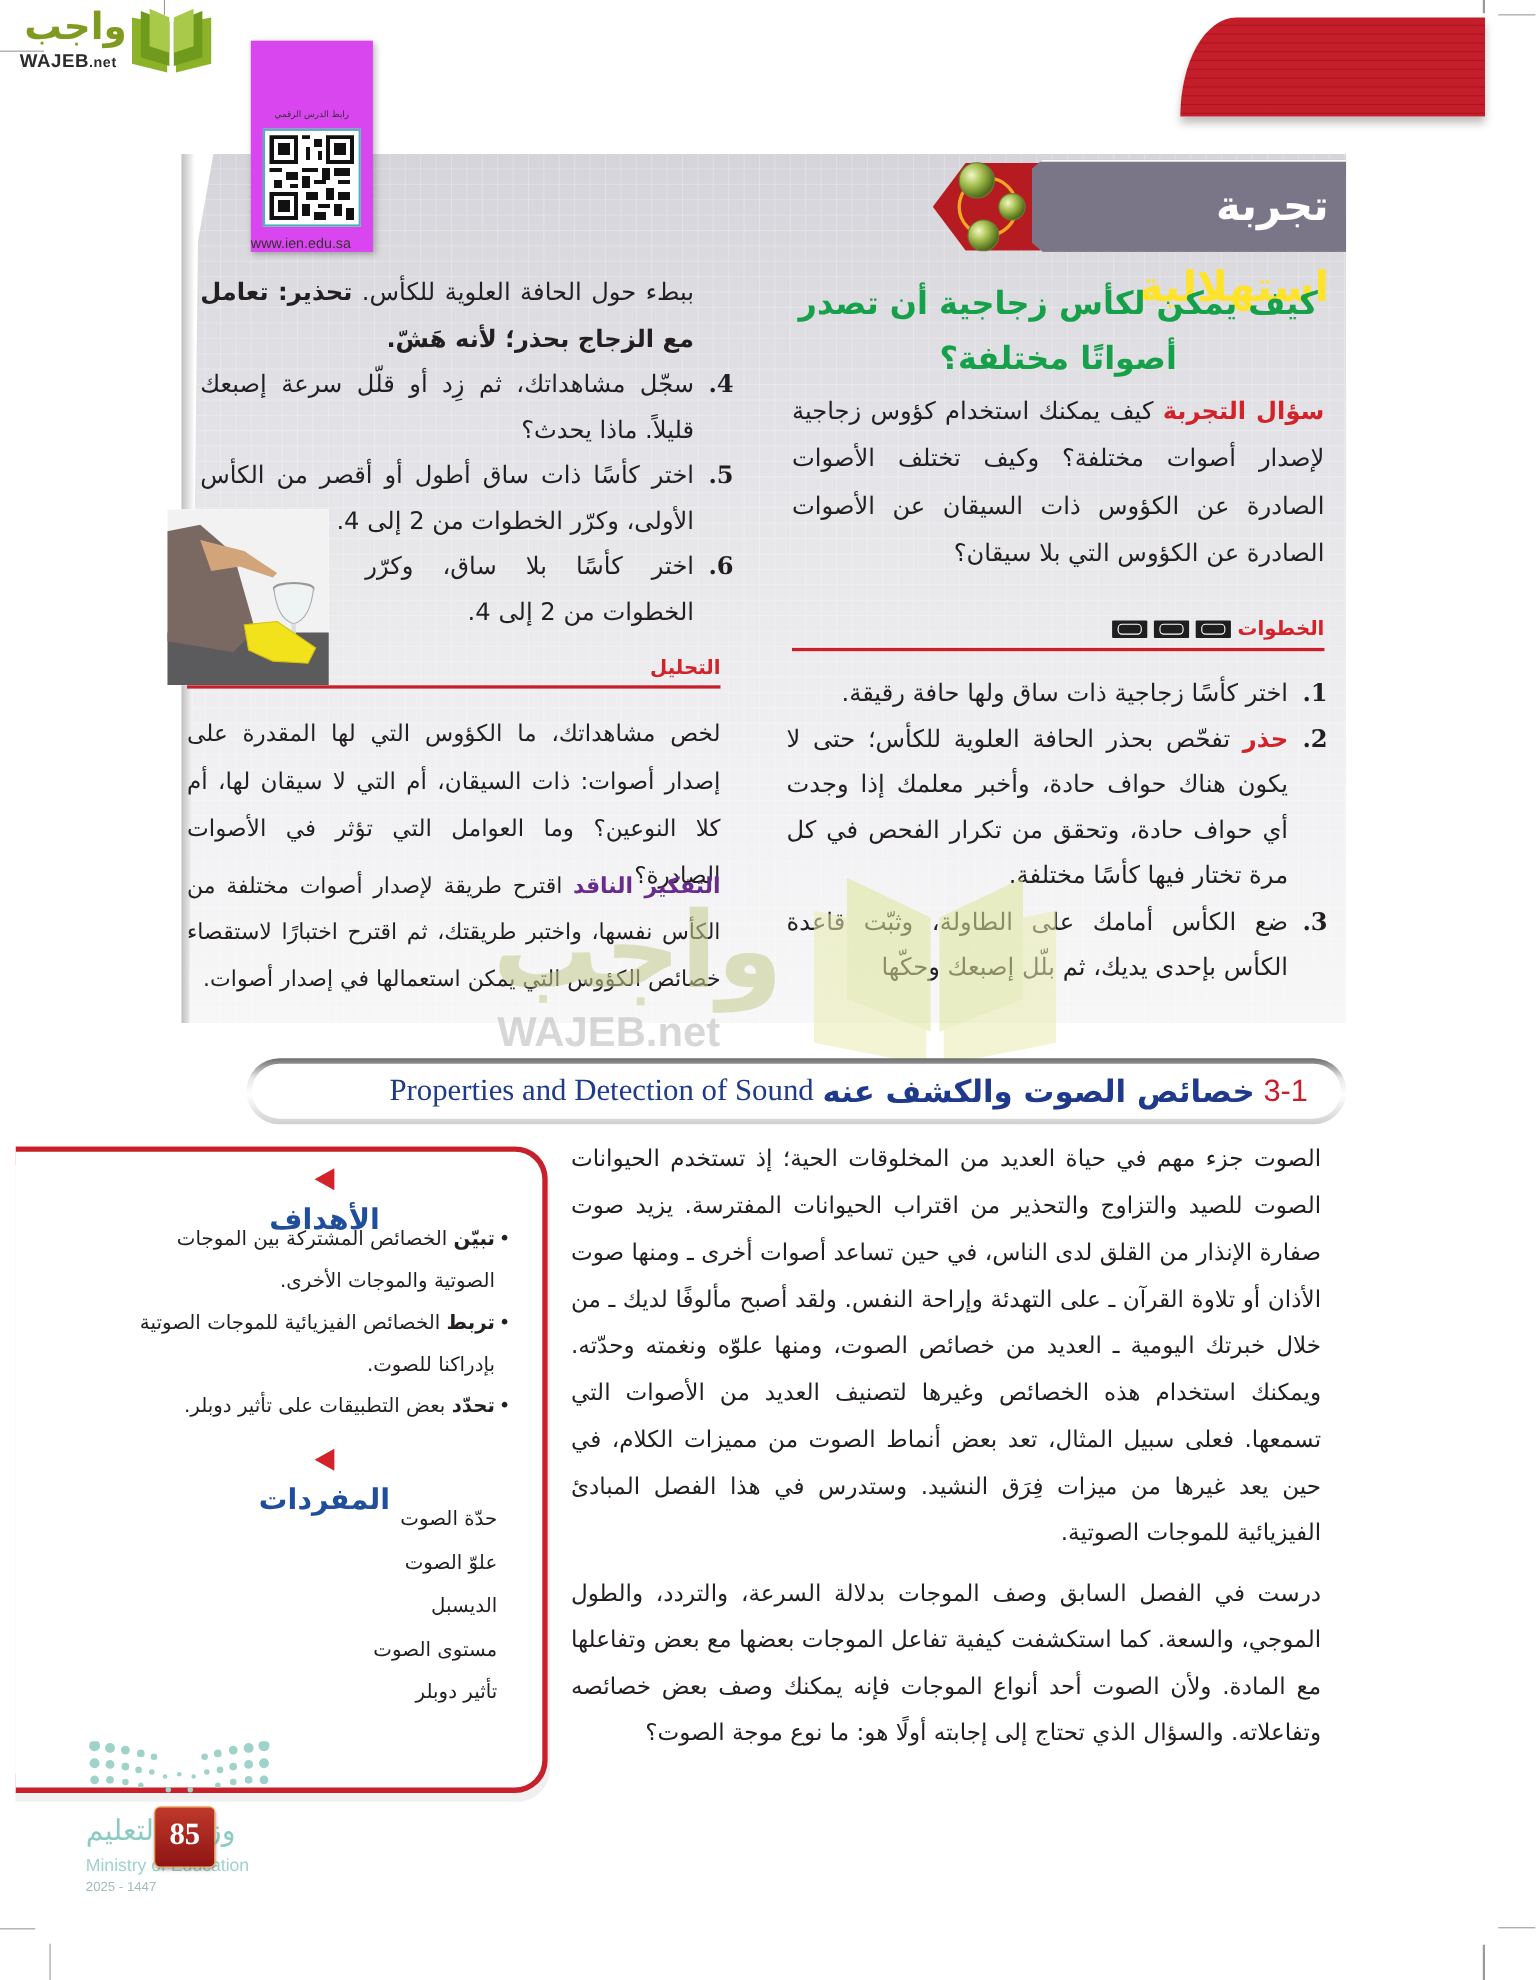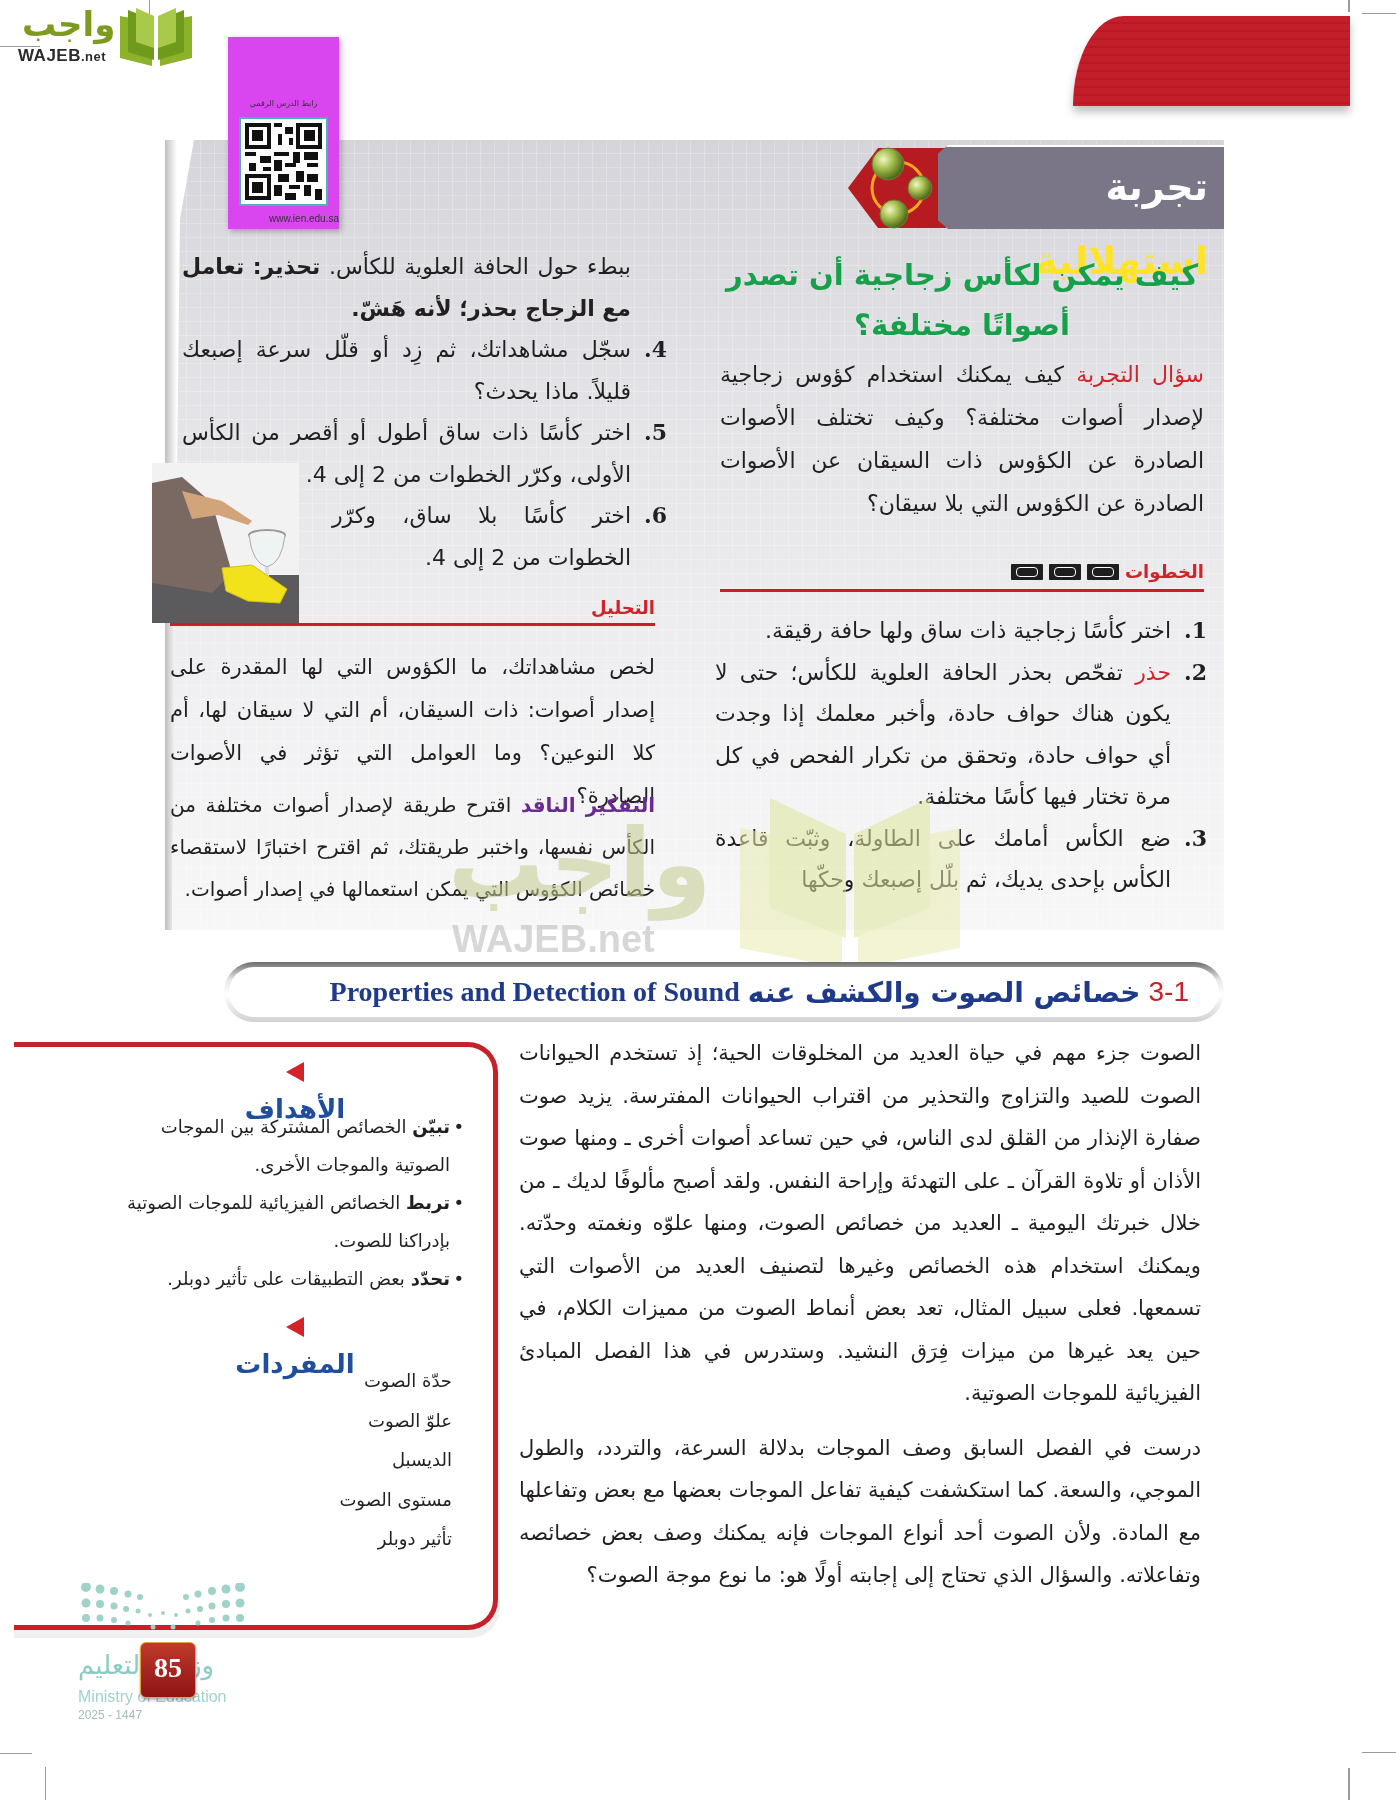--- a/index.html
+++ b/index.html
@@ -29,37 +29,37 @@
       linear-gradient(0deg, rgba(255,255,255,0.25) 1px, transparent 1px) 0 0/14px 14px,
       linear-gradient(180deg, #d4d4da 0%, #e2e2e6 30%, #f0f0f2 70%, #f7f7f8 100%);
     clip-path: polygon(22px 0, 100% 0, 100% 100%, 0 100%, 0 96%, 8px 10%);
   }
   .exp-panel-shadow { left: 165px; top: 140px; width: 12px; height: 790px; background: linear-gradient(90deg, rgba(0,0,0,0.25), transparent); }
 
   
   .qr-card { left: 228px; top: 37px; width: 111px; height: 192px; background: #d946ef; box-shadow: 2px 2px 6px rgba(0,0,0,0.3); }
   .qr-card .label { position: absolute; top: 62px; width: 100%; text-align: center; font-size: 8px; color: #333; direction: rtl; }
   .qr-card .qr { position: absolute; left: 11px; top: 80px; width: 89px; height: 89px; border: 2px solid #4bb3b3; padding: 4px; background: #fff; }
-  .qr-card .url { position: absolute; top: 176px; width: 100%; text-align: right; font-size: 10px; color: #333; font-family: "Liberation Sans", sans-serif; }
+  .qr-card .url { position: absolute; top: 176px; width: 100%; text-align: left; font-size: 13px; color: #333; font-family: "Liberation Sans", sans-serif; }
 
   
   .exp-header { left: 938px; top: 145px; width: 286px; height: 84px; background: #7a7688;
     clip-path: polygon(10px 0, 100% 0, 100% 100%, 10px 100%, 0 90%, 0 10%);
     border-top: 2px solid #fff; }
   .exp-header-text { left: 938px; top: 150px; width: 278px; height: 74px; direction: rtl; text-align: right; font-size: 38px; font-weight: bold; line-height: 74px; padding-right: 8px; }
   .exp-header-text .w1 { color: #ffffff; }
   .exp-header-text .w2 { color: #ffe32b; }
   .exp-red-tab { left: 848px; top: 148px; width: 98px; height: 80px; background: #b51b21;
     clip-path: polygon(30px 0, 100% 0, 100% 100%, 30px 100%, 0 50%); }
   .exp-icon { left: 850px; top: 140px; width: 90px; height: 92px; }
 
   .exp-title { left: 720px; top: 250px; width: 484px; direction: rtl; text-align: center; color: #17a04a; font-size: 29px; font-weight: bold; line-height: 50px; }
 
   .exp-question { left: 720px; top: 353px; width: 484px; direction: rtl; text-align: justify; font-size: 22px; line-height: 43px; color: #231f20; }
-  .lbl-red { color: #d2232a; font-weight: normal; }
+  .lbl-red { color: #d2232a; font-weight: bold; }
   .lbl-purple { color: #6a2b8e; font-weight: bold; }
 
   .steps-head { left: 720px; top: 554px; width: 484px; height: 38px; border-bottom: 3px solid #c8202a; direction: rtl; display: flex; align-items: center; gap: 6px; }
   .steps-head .t { color: #d2232a; font-weight: bold; font-size: 18px; }
   .safety-icon { width: 32px; height: 16px; background: #1e1e1e; border-radius: 1px; display: inline-block; position: relative; }
   .safety-icon span { position: absolute; inset: 3px 5px; border: 1.5px solid #fff; border-radius: 4px; }
 
   .steps-right { left: 715px; top: 610px; width: 492px; direction: rtl; font-size: 22px; line-height: 41.5px; }
   .steps-left { left: 182px; top: 246px; width: 485px; direction: rtl; font-size: 22px; line-height: 41.5px; }
   .step { display: flex; direction: rtl; }
@@ -79,21 +79,21 @@
   .wm-big { left: 440px; top: 818px; width: 530px; height: 150px; pointer-events: none; opacity: 0.55; }
   .wm-big .ar { position: absolute; left: 8px; top: -10px; font-size: 96px; font-weight: bold; color: #c5cc8e; }
   .wm-big .en { position: absolute; left: 12px; top: 100px; font-size: 38px; font-weight: bold; color: #b8b8b8; font-family: "Liberation Sans", sans-serif; }
 
   
   .section-pill { left: 224px; top: 962px; width: 1000px; height: 60px; border-radius: 30px;
     background: linear-gradient(180deg, #6d6d6d 0%, #e8e8e8 30%, #ffffff 55%, #d0d0d0 100%); padding: 5px; }
   .section-pill .inner { width: 100%; height: 100%; border-radius: 26px; background: #ffffff; display: flex; align-items: center; justify-content: flex-end; padding-right: 30px; direction: ltr; }
   .section-pill .num { color: #c8202a; font-size: 28px; font-family: "Liberation Sans", sans-serif; margin-left: 8px; }
   .section-pill .ar { color: #1f3a8a; font-size: 28px; font-weight: bold; direction: rtl; margin-left: 8px; }
-  .section-pill .en { color: #1f3a8a; font-size: 28px; font-weight: bold; font-family: "Liberation Serif", serif; }
+  .section-pill .en { color: #1f3a8a; font-size: 28px; font-weight: normal; font-family: "Liberation Serif", serif; }
   .section-pill .title { display: flex; align-items: center; direction: rtl; }
 
   
   .sidebar { left: 14px; top: 1042px; width: 484px; height: 588px; border: 5px solid #c8202a; border-left: none; border-top-right-radius: 30px; border-bottom-right-radius: 30px; background: #fff; }
   .sidebar-shadow { left: 14px; top: 1050px; width: 486px; height: 588px; background: rgba(0,0,0,0.06); border-radius: 0 30px 30px 0; }
   .side-content { left: 120px; top: 1062px; width: 350px; direction: rtl; }
   .side-head { display: flex; align-items: center; gap: 12px; font-size: 26px; font-weight: bold; color: #1f4e9c; height: 44px; flex-direction: column; }
   .tri { width: 0; height: 0; border-top: 10px solid transparent; border-bottom: 10px solid transparent; border-left: 18px solid #d2232a; display: inline-block; }
   .side-head .tri { border-left: none; border-right: 18px solid #d2232a; }
   .obj-list { font-size: 18px; line-height: 38px; padding-right: 20px; margin-top: 2px; }

